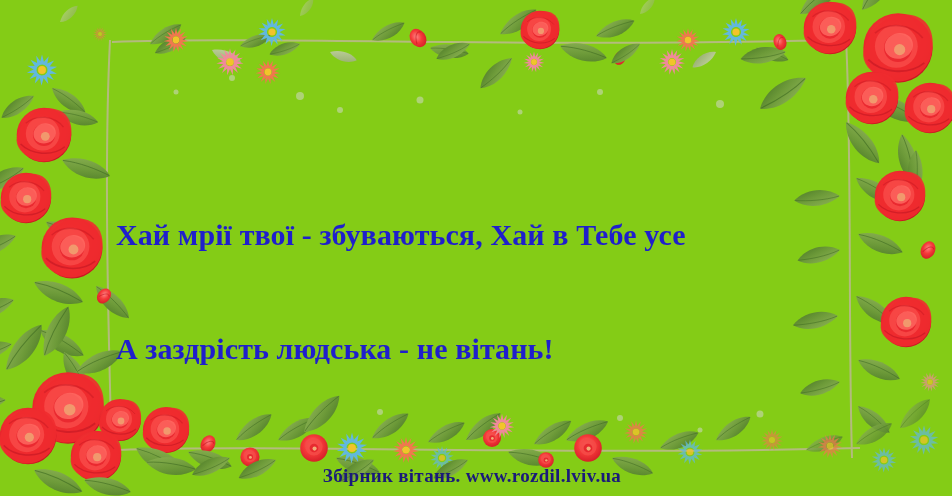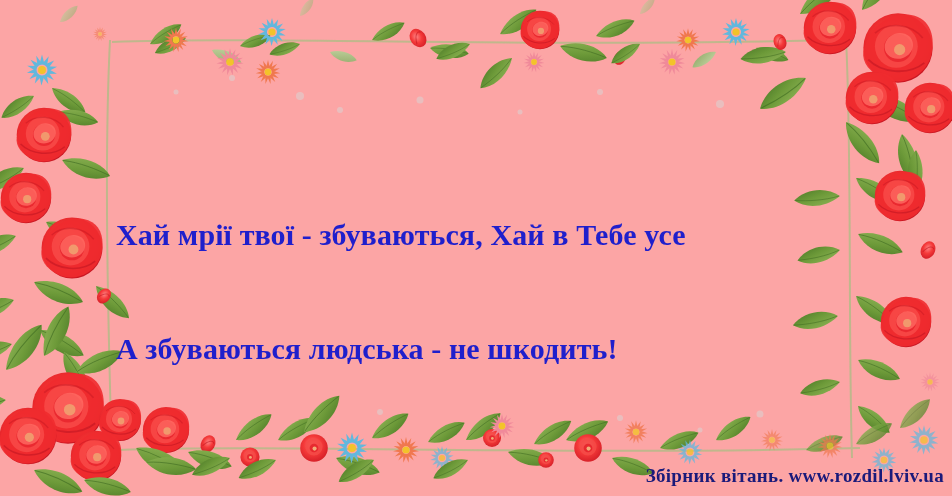--- a/index.html
+++ b/index.html
@@ -1,32 +1,32 @@
 <!DOCTYPE html>
 <html><head>
 <meta charset="utf-8">
 <style>
   html,body{margin:0;padding:0;background:#ffffff;}
   body{width:952px;height:496px;overflow:hidden;font-family:"Liberation Serif",serif;}
 
-  #card{position:relative;width:952px;height:496px;background:#fca5a5;overflow:hidden;}
+  #card{position:relative;width:952px;height:496px;background:#84cc16;overflow:hidden;}
 
   
   #greeting{
     position:absolute;left:116px;top:140px;width:700px;
     font-family:"Liberation Serif",serif;
     font-size:30px;line-height:38px;font-weight:700;
     color:#1f1fcc;letter-spacing:.1px;white-space:pre;
     text-rendering:optimizeLegibility;
   }
   #greeting .ln{display:block;}
 
   
   #watermark{
-    position:absolute;left:0;top:465px;width:944px;text-align:right;
+    position:absolute;left:0;top:465px;width:944px;text-align:center;
     font-family:"Liberation Serif",serif;font-weight:700;
     font-size:19px;color:#1a1a7a;letter-spacing:.3px;white-space:nowrap;
   }
 
   
   #frame{position:absolute;left:0;top:0;width:952px;height:496px;pointer-events:none;}
 </style>
 </head>
 <body>
 
@@ -306,18 +306,18 @@
         <circle cx="520" cy="112" r="2.5"></circle>
       <circle cx="380" cy="412" r="3"></circle>
         <circle cx="620" cy="418" r="3"></circle>
       <circle cx="760" cy="414" r="3.5"></circle>
         <circle cx="700" cy="430" r="2.5"></circle>
     </g>
   </svg>
 
   <div id="greeting">
     <span class="ln">Хай мрії твої - збуваються, Хай в Тебе усе</span>
-    <span class="ln">А збуваються людська - не шкодить!</span>
+    <span class="ln">А заздрість людська - не вітань!</span>
   </div>
 
   <div id="watermark">Збірник вітань. www.rozdil.lviv.ua</div>
 
 </div>
 
 </body></html>

